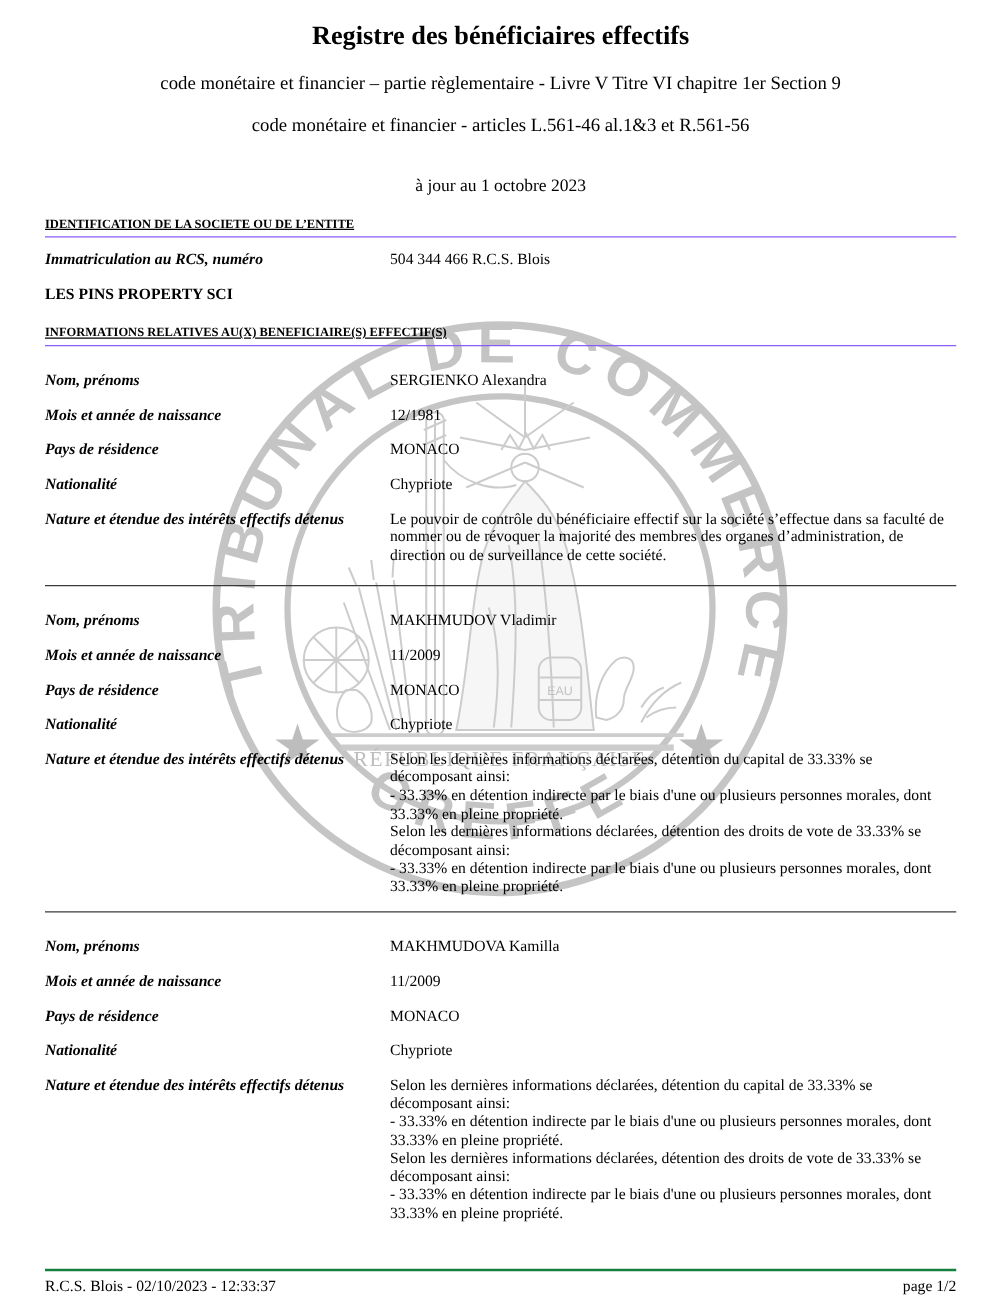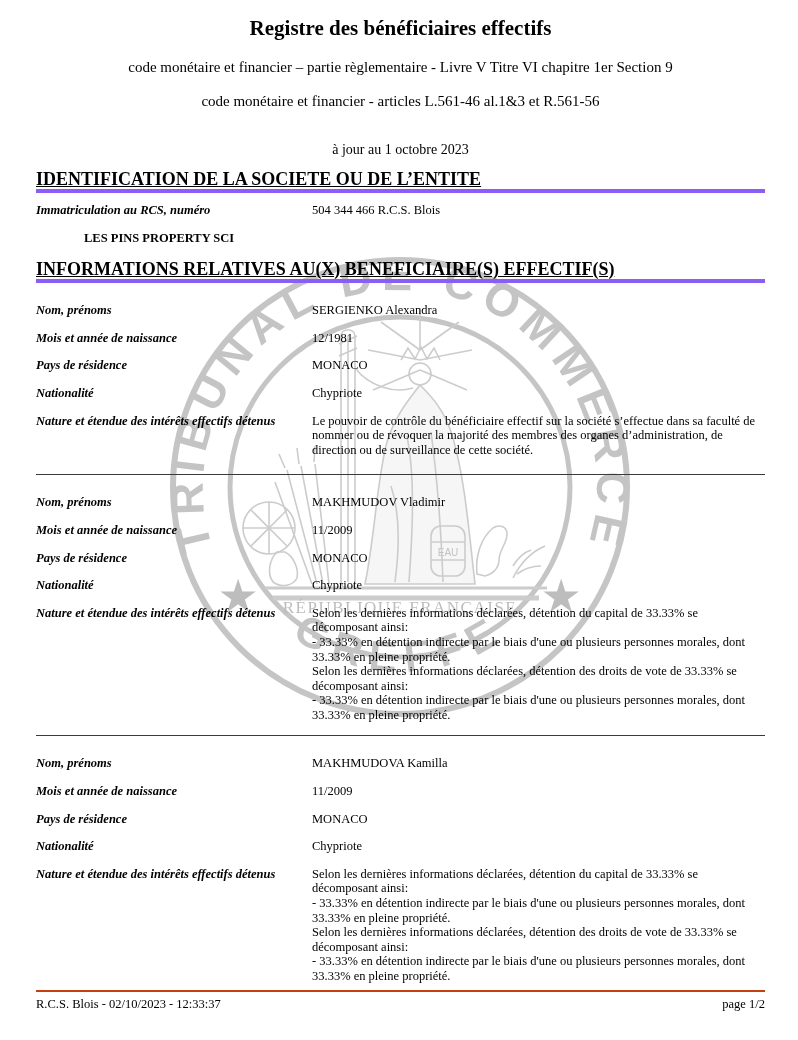--- a/index.html
+++ b/index.html
@@ -45,52 +45,52 @@
     font-size: 19.5px; line-height: 24px;
     margin-top: 43px;
   }
   .dateline {
     text-align: center;
     font-size: 14px; line-height: 15px;
     margin-top: 33px;
   }
   .sec-heading {
     margin-top: 15px;
-    border-bottom: 4px solid #8b5cf6;
+    border-bottom: 1px solid #8b5cf6;
     padding-bottom: 2px;
     font-weight: bold;
-    font-size: 18px; line-height: 15px;
+    font-size: 10px; line-height: 15px;
   }
   .sec-heading.second { margin-top: 17px; }
   .sec-heading span { text-decoration: underline; }
   .rows-first { margin-top: 10px; }
   .rows { margin-top: 20px; }
   .field-row {
     display: flex;
     font-size: 12.5px; line-height: 14.6px;
     margin-bottom: 13px;
   }
   .field-label {
     width: 276px; flex: 0 0 276px;
     font-style: italic;
     font-weight: bold;
   }
   .field-value { flex: 1; }
-  .field-value.strong { font-weight: bold; margin-left: 48px; }
+  .field-value.strong { font-weight: bold; }
   .prewrap { white-space: pre-line; }
   .divider {
     border: none;
     border-top: 1px solid #3a3a3a;
     margin: 17px 0 0 0;
   }
   .divider.d2 { margin-top: 10px; }
   .footer {
     position: absolute;
-    left: 36px; right: 33px; top: 990px;
-    border-top: 2px solid #c2410c;
+    left: 36px; right: 33px; top: 1015px;
+    border-top: 2px solid #15803d;
     padding-top: 5px;
     display: flex;
     justify-content: space-between;
     font-size: 12.5px;
     z-index: 2;
   }
 </style>
 </head>
 <body>
 

